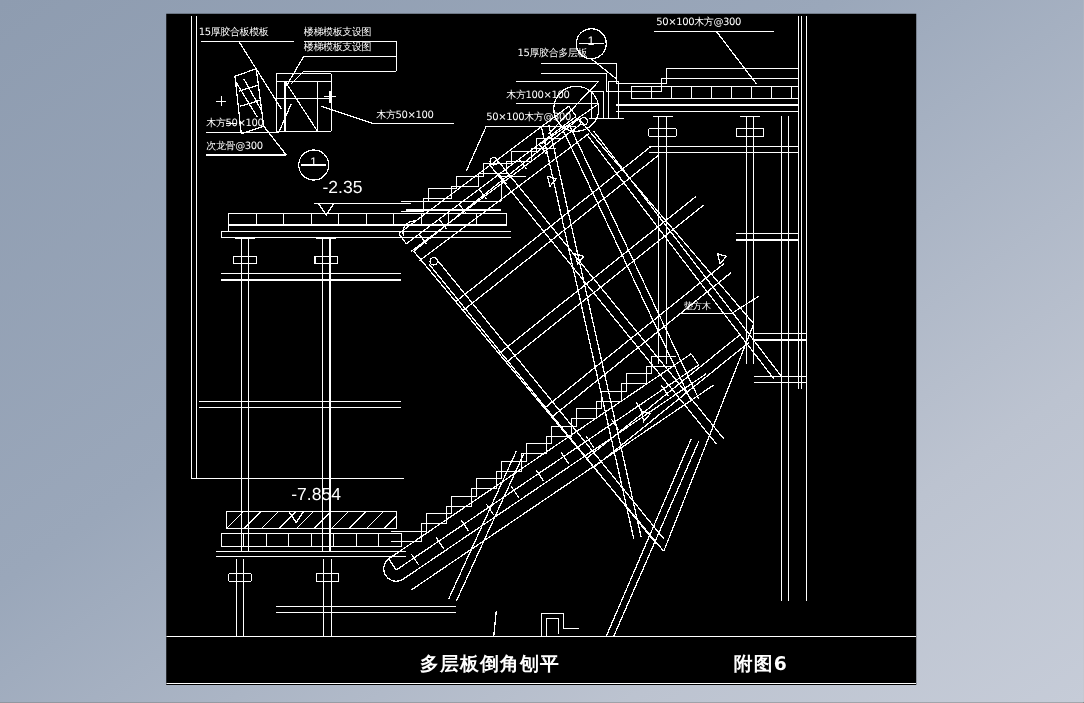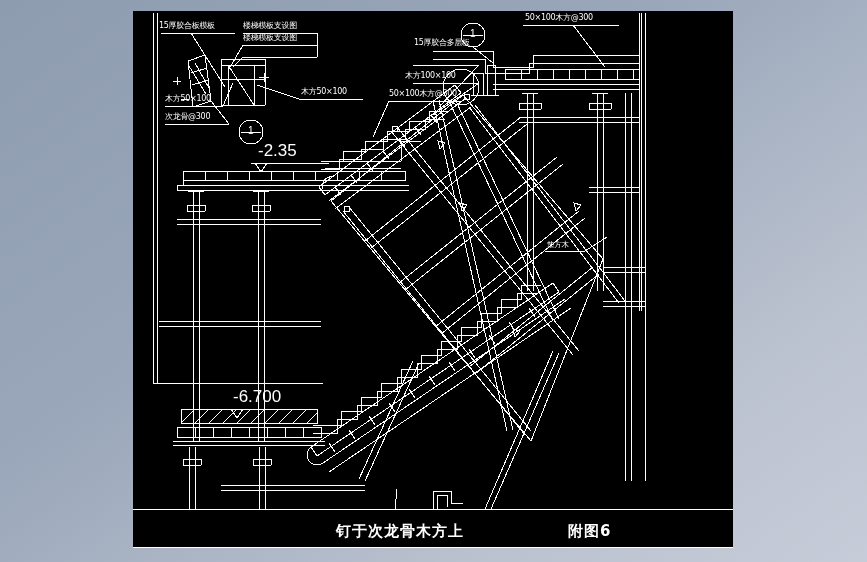--- a/index.html
+++ b/index.html
@@ -47,21 +47,21 @@
   }
   .lbl-cn {
     font-size: 8px;
     font-weight: normal;
   }
   .lbl-cn-sm {
     font-size: 7.5px;
     font-weight: normal;
   }
   .elev-num {
-    font-size: 17px;
+    font-size: 14px;
     font-weight: normal;
     font-family: "Liberation Sans", sans-serif;
     letter-spacing: 0px;
   }
   .title-cn {
     font-size: 15px;
     font-weight: bold;
     letter-spacing: 1px;
   }
   .detail-num {
@@ -465,25 +465,25 @@
     <div class="lbl lbl-cn" style="left:272px; top:61px;">木方100×100</div>
 
     <div class="lbl lbl-cn" style="left:256px; top:79px;">50×100木方@300</div>
 
     <div class="lbl lbl-cn-sm" style="left:414px; top:230px;">垫方木</div>
 
     <div class="lbl detail-num" style="left:337px; top:18px;">1</div>
 
     <div class="lbl elev-num" style="left:125px; top:131px;">-2.35</div>
 
-    <div class="lbl elev-num" style="left:100px; top:377px;">-6.700</div>
-
-    <div class="lbl title-cn" style="left:203px; top:513px;">钉于次龙骨木方上</div>
-
-    <div class="lbl title-cn" style="left:387px; top:513px;padding-left:48px;">附图6</div>
+    <div class="lbl elev-num" style="left:100px; top:377px;">-7.854</div>
+
+    <div class="lbl title-cn" style="left:203px; top:513px;">多层板倒角刨平</div>
+
+    <div class="lbl title-cn" style="left:406px; top:513px;padding-left:48px;">附图6</div>
 
   </div>
 
   <div class="lbl elev-num" style="left:656px; top:20px; color:#000000;">-0.05</div>
   <svg style="position:absolute; left:640px; top:18px; width:80px; height:28px;">
     <g stroke="#000000" fill="none" stroke-width="1" shape-rendering="crispEdges">
       <line x1="14" y1="22" x2="74" y2="22"></line>
       <path d="M16,22 l12,0 l-6,9 z"></path>
     </g>
   </svg>

